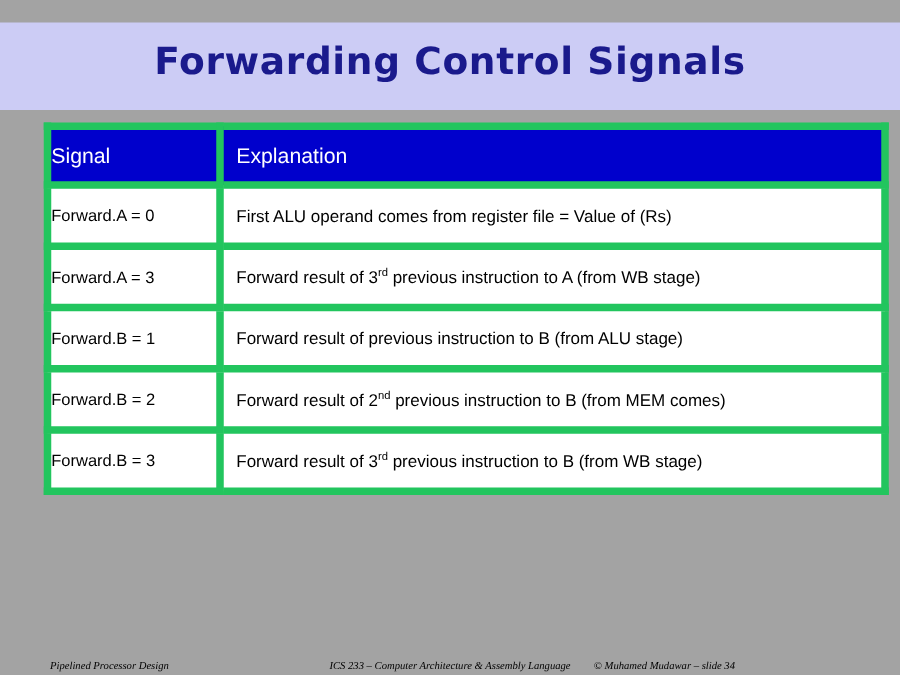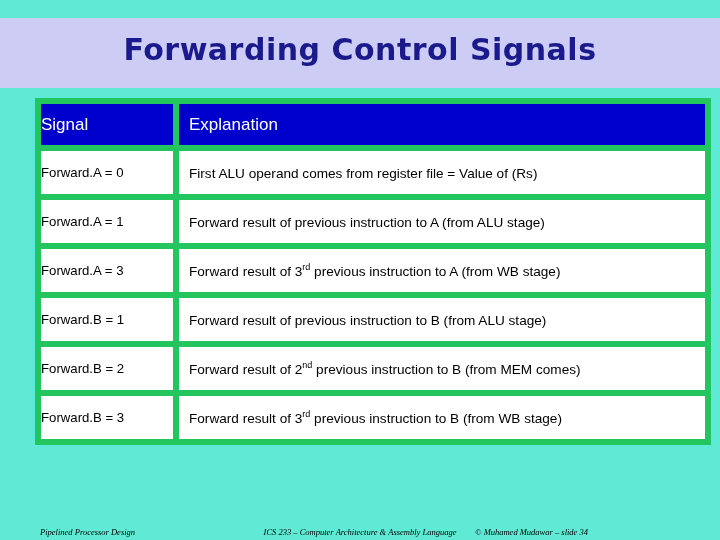--- a/index.html
+++ b/index.html
@@ -10,21 +10,21 @@
     width: 720px;
     height: 540px;
     background: #ffffff;
     font-family: "Liberation Sans", sans-serif;
     overflow: hidden;
   }
   .slide {
     position: relative;
     width: 720px;
     height: 540px;
-    background: #5eead4;
+    background: #a3a3a3;
   }
   .title-band {
     position: absolute;
     left: 0;
     top: 18px;
     width: 720px;
     height: 70px;
     background: #ccccf5;
   }
   .title-text {
@@ -141,24 +141,20 @@
           <th class="col-sig">Signal</th>
           <th class="col-exp">Explanation</th>
         </tr>
       </thead>
       <tbody>
         <tr>
           <td class="col-sig">Forward.A = 0</td>
           <td class="col-exp"><span>First ALU operand comes from register file = Value of (Rs)</span><sup></sup><span></span></td>
         </tr>
         <tr>
-          <td class="col-sig">Forward.A = 1</td>
-          <td class="col-exp"><span>Forward result of previous instruction to A (from ALU stage)</span><sup></sup><span></span></td>
-        </tr>
-        <tr>
           <td class="col-sig">Forward.A = 3</td>
           <td class="col-exp"><span>Forward result of 3</span><sup>rd</sup><span> previous instruction to A (from WB stage)</span></td>
         </tr>
         <tr>
           <td class="col-sig">Forward.B = 1</td>
           <td class="col-exp"><span>Forward result of previous instruction to B (from ALU stage)</span><sup></sup><span></span></td>
         </tr>
         <tr>
           <td class="col-sig">Forward.B = 2</td>
           <td class="col-exp"><span>Forward result of 2</span><sup>nd</sup><span> previous instruction to B (from MEM comes)</span></td>

